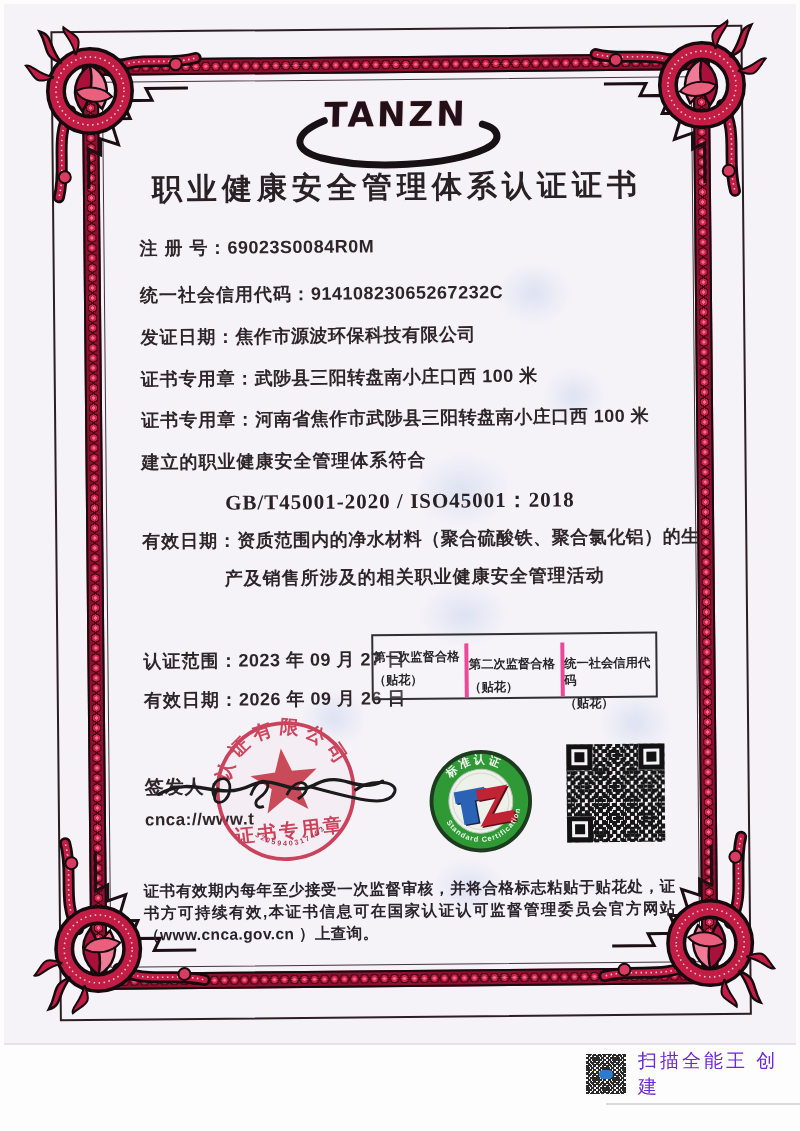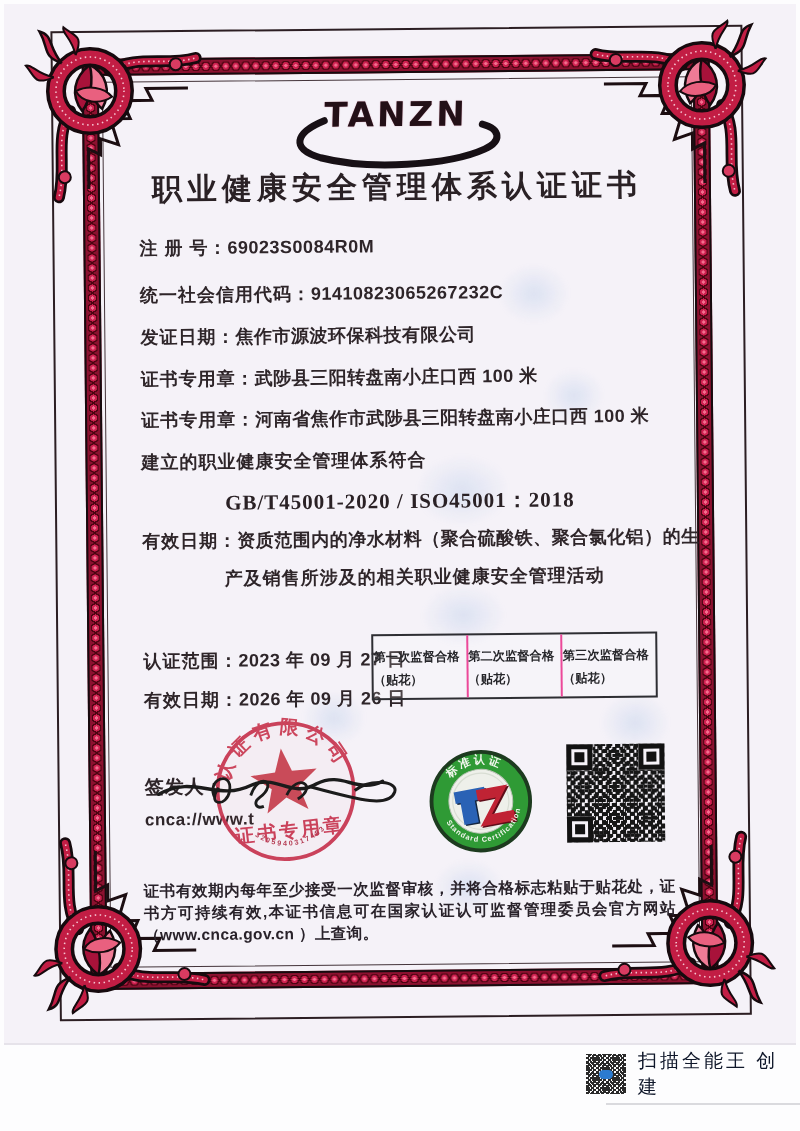--- a/index.html
+++ b/index.html
@@ -47,21 +47,21 @@
     font-family:"DejaVu Serif","Liberation Serif",serif;
     font-size:30px;font-weight:700;letter-spacing:5px;color:#2a2125;}
   .row{position:absolute;left:142px;font-size:18px;font-weight:700;letter-spacing:1px;white-space:nowrap;}
   .row .val{letter-spacing:.5px;}
   .centerline{position:absolute;left:0;right:0;text-align:center;
     font-family:"Liberation Serif","DejaVu Serif",serif;
     font-size:21px;font-weight:600;letter-spacing:1px;color:#2a2125;}
   .sup-table{position:absolute;left:370px;top:634px;width:282px;height:62px;
     display:flex;border:2px solid #2e2e33;background:rgba(255,255,255,.15);}
   .sup-cell{flex:1;padding-top:13px;font-size:12.3px;font-weight:700;color:#26262a;}
-  .sup-cell + .sup-cell{border-left:2px solid #ec4899;}
+  .sup-cell + .sup-cell{border-left:4px solid #ec4899;margin-top:8px;}
   .sup-cell .l2{margin-top:6px;font-weight:600;}
 
   .footer-note{position:absolute;left:140px;top:878px;width:532px;
     font-size:15.5px;font-weight:600;line-height:22px;letter-spacing:.4px;
     color:#29222a;text-align:justify;}
 
   
   .red-stamp{position:absolute;left:193px;top:700px;z-index:6;transform:rotate(-6deg);opacity:.93;}
   .signature{position:absolute;left:150px;top:752px;z-index:7;}
   .green-seal{position:absolute;left:420px;top:742px;z-index:5;transform:rotate(-10deg);}
@@ -73,21 +73,21 @@
   .finder::after{content:"";position:absolute;inset:3px;background:#121212;}
   .f-tl{left:0;top:0;}.f-tr{right:0;top:0;}.f-bl{left:0;bottom:0;}
 
   
   .wm{position:absolute;left:586px;top:1048px;display:flex;align-items:center;z-index:8;}
   .wm-qr{width:40px;height:40px;position:relative;
     background:
       repeating-conic-gradient(#2a2a2a 0% 25%,transparent 25% 50%) 0px 0px/5px 5px,
       repeating-conic-gradient(#2a2a2a 0% 25%,transparent 25% 50%) 2px 3px/4px 4px;}
   .wm-qr::after{content:"";position:absolute;left:13px;top:16px;width:14px;height:9px;border-radius:5px;background:#2b7bd0;}
-  .wm-text{margin-left:12px;font-size:19px;letter-spacing:3px;color:#0f172a;font-weight:500;}
+  .wm-text{margin-left:12px;font-size:19px;letter-spacing:3px;color:#6d28d9;font-weight:500;}
   .scan-line{position:absolute;left:606px;top:1103px;width:194px;height:1.5px;background:#dadade;}
 </style>
 </head>
 <body>
 
 <svg width="0" height="0" style="position:absolute">
   <defs>
     <g id="cornerFlourish">
       <path d="M164,64 L122,64 L128,76 L98,76 L106,94 L86,94 L94,120 L76,114 L76,130 L64,124 L64,164" fill="none" stroke="#1c0e12" stroke-width="3"></path>
       <path d="M86,46 C 112,30 142,42 172,34" fill="none" stroke="#160a0e" stroke-width="12" stroke-linecap="round"></path>
@@ -186,21 +186,21 @@
     <div class="sup-table">
       <div class="sup-cell">
         <div>第一次监督合格</div>
         <div class="l2">（贴花）</div>
       </div>
       <div class="sup-cell">
         <div>第二次监督合格</div>
         <div class="l2">（贴花）</div>
       </div>
       <div class="sup-cell">
-        <div>第三次监督合格</div>
+        <div>统一社会信用代码</div>
         <div class="l2">（贴花）</div>
       </div>
     </div>
 
     <div class="row" style="top:772px;font-size:19px;">签发人：</div>
     <div class="row" style="top:808px;font-size:17px;letter-spacing:.5px;">cnca://www.t</div>
 
     <svg class="green-seal" width="116" height="120" viewBox="-60 -62 120 124">
       <circle r="53" fill="#1d3b1f"></circle>
       <circle r="49" fill="#2f9a35"></circle>

